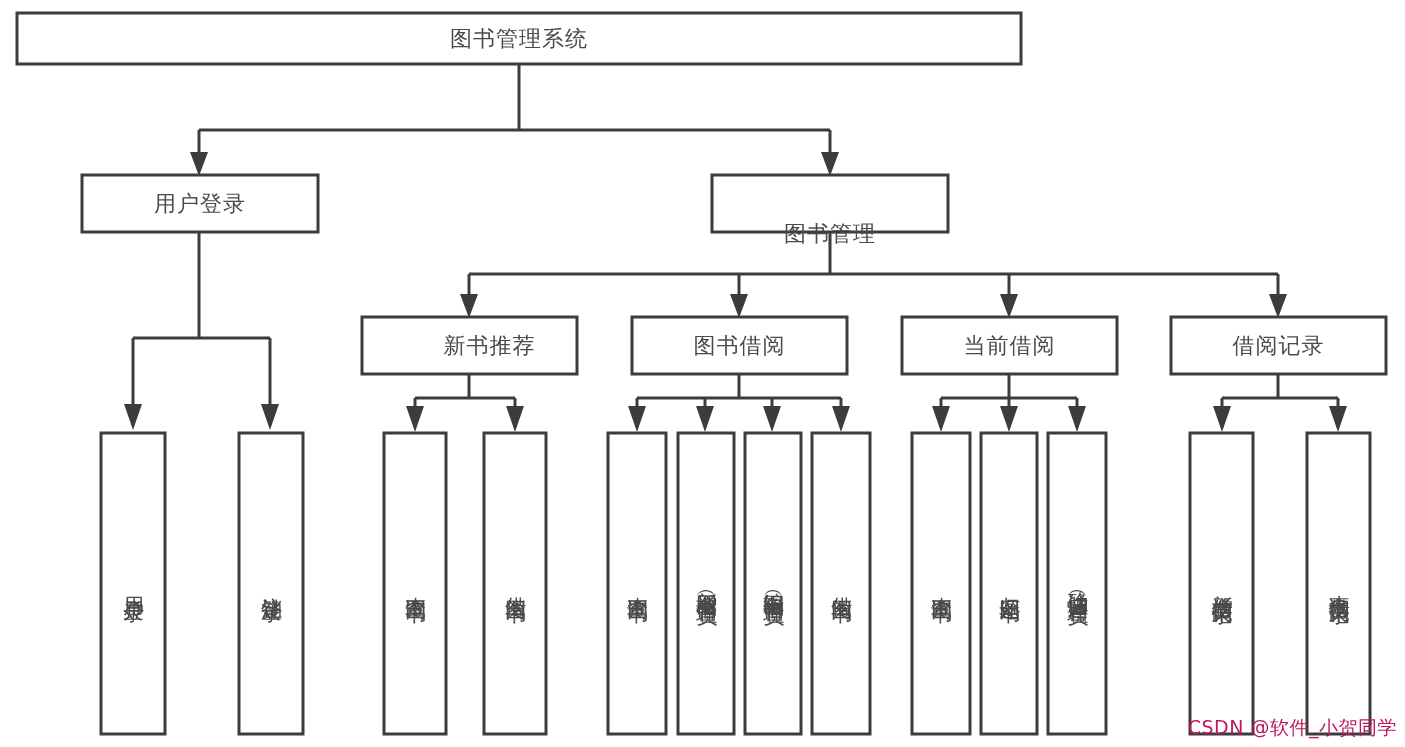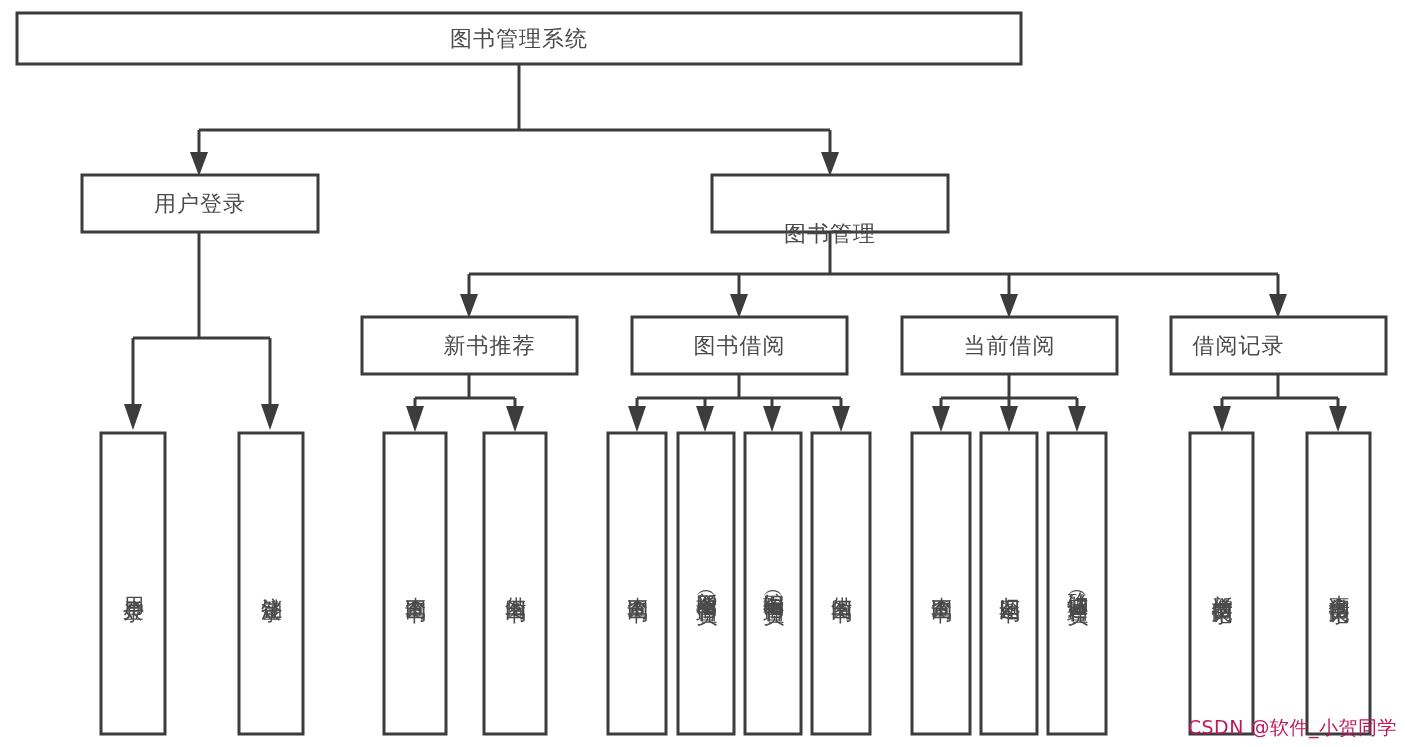--- a/index.html
+++ b/index.html
@@ -196,21 +196,21 @@
   </svg>
 
   <div class="node-label-h" style="left:17px; top:13px; width:1004px; height:51px;">图书管理系统</div>
 
   <div class="node-label-h" style="left:82px; top:175px; width:236px; height:57px;">用户登录</div>
   <div class="node-label-h" style="left:712px; top:175px; width:236px; height:57px;margin-top:30px;">图书管理</div>
 
   <div class="node-label-h" style="left:362px; top:317px; width:175px; height:57px;margin-left:40px;">新书推荐</div>
   <div class="node-label-h" style="left:632px; top:317px; width:215px; height:57px;">图书借阅</div>
   <div class="node-label-h" style="left:902px; top:317px; width:215px; height:57px;text-align:right;">当前借阅</div>
-  <div class="node-label-h" style="left:1131px; top:317px; width:215px; height:57px;">借阅记录</div>
+  <div class="node-label-h" style="left:1171px; top:317px; width:215px; height:57px;">借阅记录</div>
 
   <div class="node-label-v" style="left:101px; top:433px; width:64px; height:301px;">用户登录</div>
   <div class="node-label-v" style="left:239px; top:433px; width:64px; height:301px;">注销登录</div>
 
   <div class="node-label-v" style="left:384px; top:433px; width:62px; height:301px;">查询图书</div>
   <div class="node-label-v" style="left:484px; top:433px; width:62px; height:301px;">借阅图书</div>
 
   <div class="node-label-v" style="left:608px; top:433px; width:58px; height:301px;">查询图书</div>
   <div class="node-label-v" style="left:678px; top:433px; width:56px; height:301px;">新增图书（管理员）</div>
   <div class="node-label-v" style="left:745px; top:433px; width:56px; height:301px;">编辑图书（管理员）</div>

